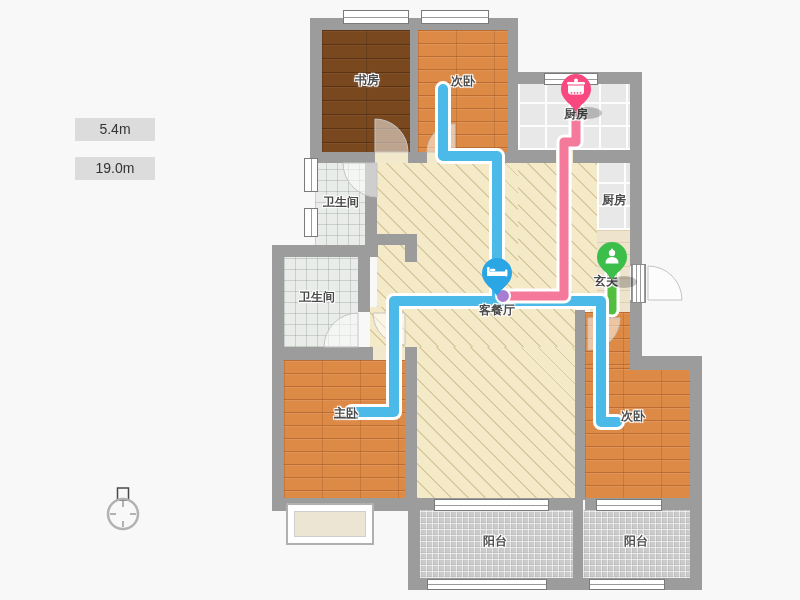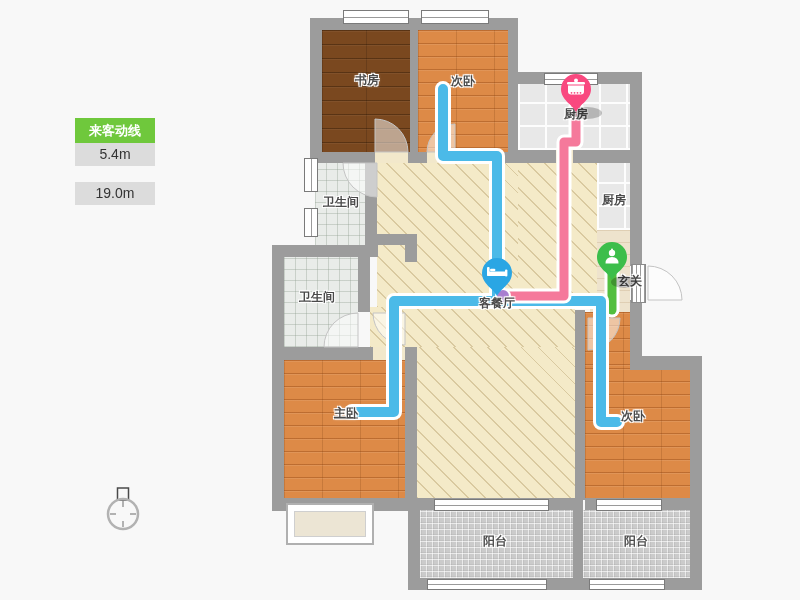--- a/index.html
+++ b/index.html
@@ -52,21 +52,20 @@
      text-shadow:-1px -1px 0 #fff,1px -1px 0 #fff,-1px 1px 0 #fff,1px 1px 0 #fff,0 0 3px #fff;}
   svg.overlay{position:absolute;left:0;top:0;pointer-events:none;}
 </style>
 </head>
 <body>
 
 <div class="stage">
 
   <div class="legend">
     <div class="legend-group lg-visitor">
-      <div class="legend-label">来客动线</div>
       <div class="legend-value">5.4m</div>
     </div>
     <div class="legend-group lg-living">
       <div class="legend-value">19.0m</div>
     </div>
   </div>
 
   <div class="floor wood-dark" style="left:322px;top:30px;width:88px;height:122px;"></div>
   <div class="floor wood-orange" style="left:418px;top:30px;width:90px;height:122px;"></div>
   <div class="floor tile-kitchen" style="left:518px;top:84px;width:112px;height:66px;"></div>
@@ -168,24 +167,24 @@
       <line x1="123" y1="521" x2="123" y2="527" stroke-width="2"></line>
       <line x1="110" y1="514" x2="116" y2="514" stroke-width="2"></line>
       <line x1="130" y1="514" x2="136" y2="514" stroke-width="2"></line>
     </g>
   </svg>
 
   <span class="room-label" style="left:367px;top:80px;">书房</span>
   <span class="room-label" style="left:463px;top:81px;">次卧</span>
   <span class="room-label" style="left:576px;top:114px;">厨房</span>
   <span class="room-label" style="left:614px;top:200px;">厨房</span>
-  <span class="room-label" style="left:630px;top:281px;">玄关</span>
+  <span class="room-label" style="left:606px;top:281px;">玄关</span>
   <span class="room-label" style="left:341px;top:202px;">卫生间</span>
   <span class="room-label" style="left:317px;top:297px;">卫生间</span>
-  <span class="room-label" style="left:497px;top:303px;">客餐厅</span>
+  <span class="room-label" style="left:497px;top:310px;">客餐厅</span>
   <span class="room-label" style="left:346px;top:413px;text-decoration:underline;">主卧</span>
   <span class="room-label" style="left:633px;top:416px;">次卧</span>
   <span class="room-label" style="left:495px;top:541px;">阳台</span>
   <span class="room-label" style="left:636px;top:541px;">阳台</span>
 
   <svg class="overlay" width="800" height="600" viewBox="0 0 800 600">
     <ellipse cx="587" cy="113" rx="15" ry="6" fill="rgba(0,0,0,0.22)"></ellipse>
     <ellipse cx="624" cy="282" rx="13" ry="6" fill="rgba(0,0,0,0.22)"></ellipse>
 
     <g transform="translate(576,112)">

